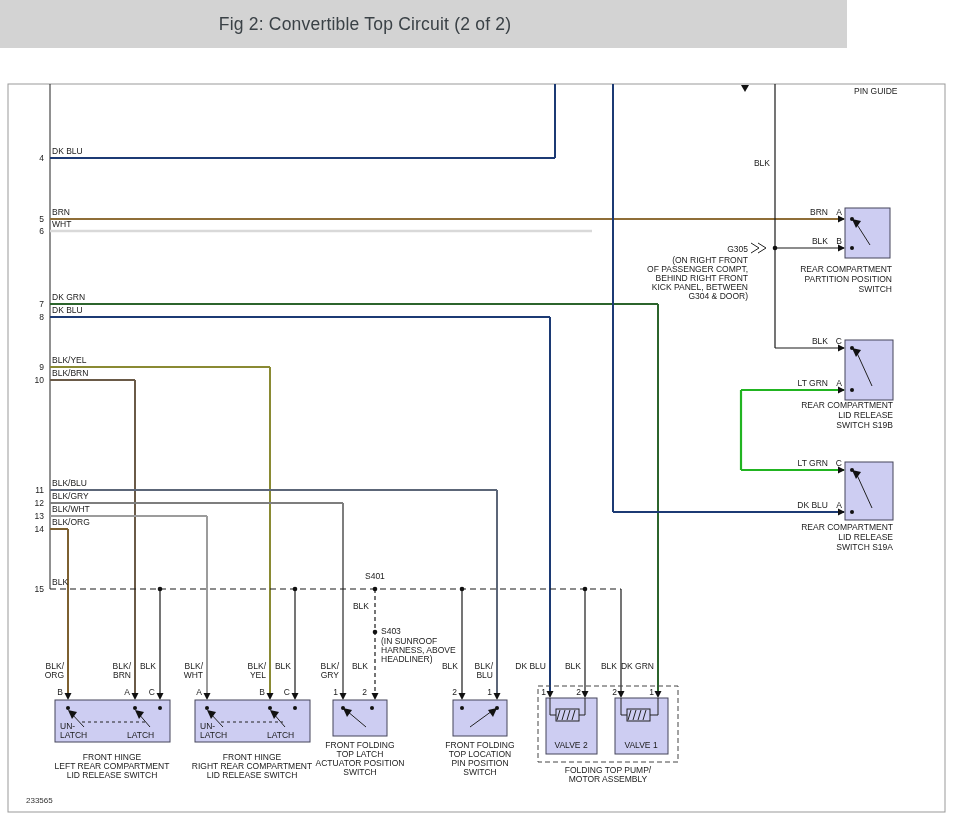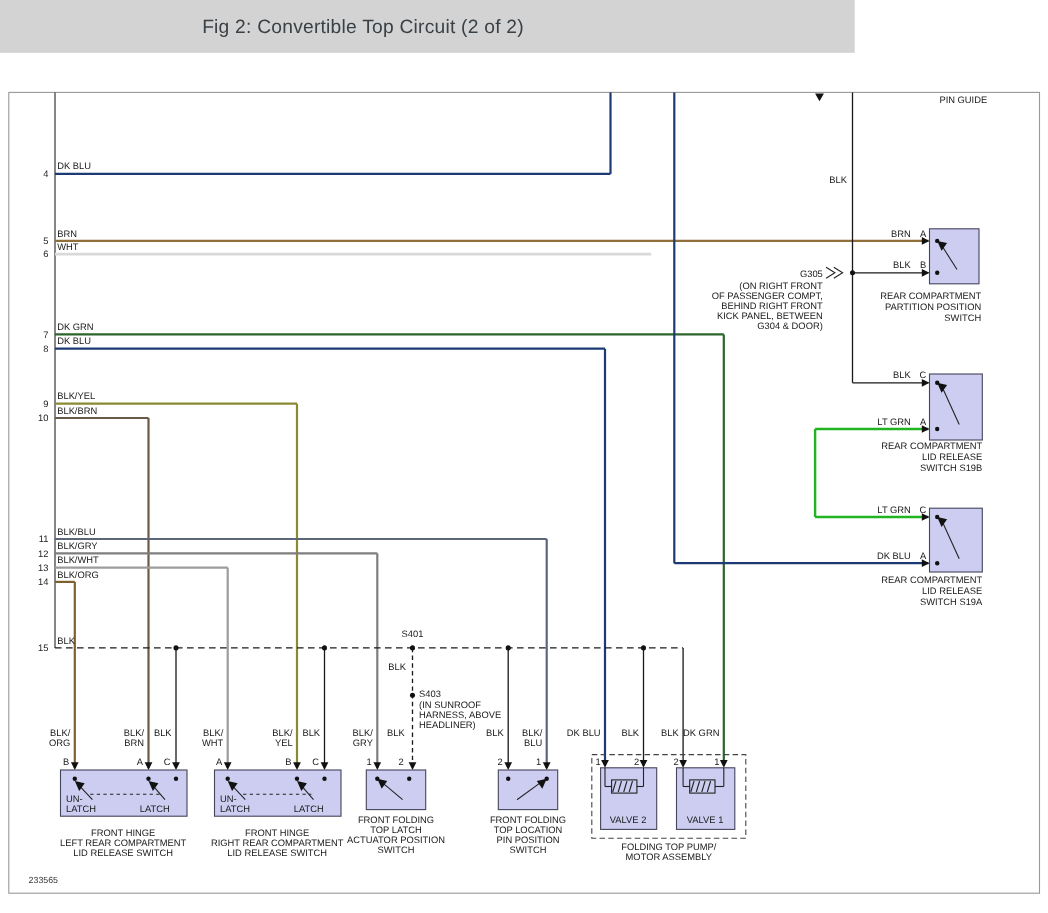--- a/index.html
+++ b/index.html
@@ -1,19 +1,19 @@
 <!DOCTYPE html>
 <html><head>
 <meta charset="utf-8">
 <style>
   *{margin:0;padding:0;box-sizing:border-box}
   html,body{background:#fff}
   body{width:953px;height:830px;font-family:"Liberation Sans",sans-serif;position:relative}
   .page{position:relative;width:953px;height:830px;background:#fff;overflow:hidden}
-  .header{position:absolute;top:0;left:0;width:777px;height:48px;background:#d3d3d3;display:flex;align-items:center;justify-content:center;padding-right:117px}
+  .header{position:absolute;top:0;left:0;width:847px;height:48px;background:#d3d3d3;display:flex;align-items:center;justify-content:center;padding-right:117px}
   .header-title{font-size:17.5px;font-weight:400;color:#3a4146;letter-spacing:.2px}
   svg{position:absolute;top:0;left:0}
   svg text{fill:#1a1a1a;font-family:"Liberation Sans",sans-serif;font-size:8.5px}
   .num{fill:#222}
   .fid{font-size:8px;fill:#333}
   .frame{fill:none;stroke:#999;stroke-width:1}
   .comp{fill:#cdcdf2;stroke:#44445a;stroke-width:1}
   .thin{stroke:#222;stroke-width:1;fill:none}
   .dot{fill:#111;stroke:none}
   .arr{fill:#111;stroke:none}

